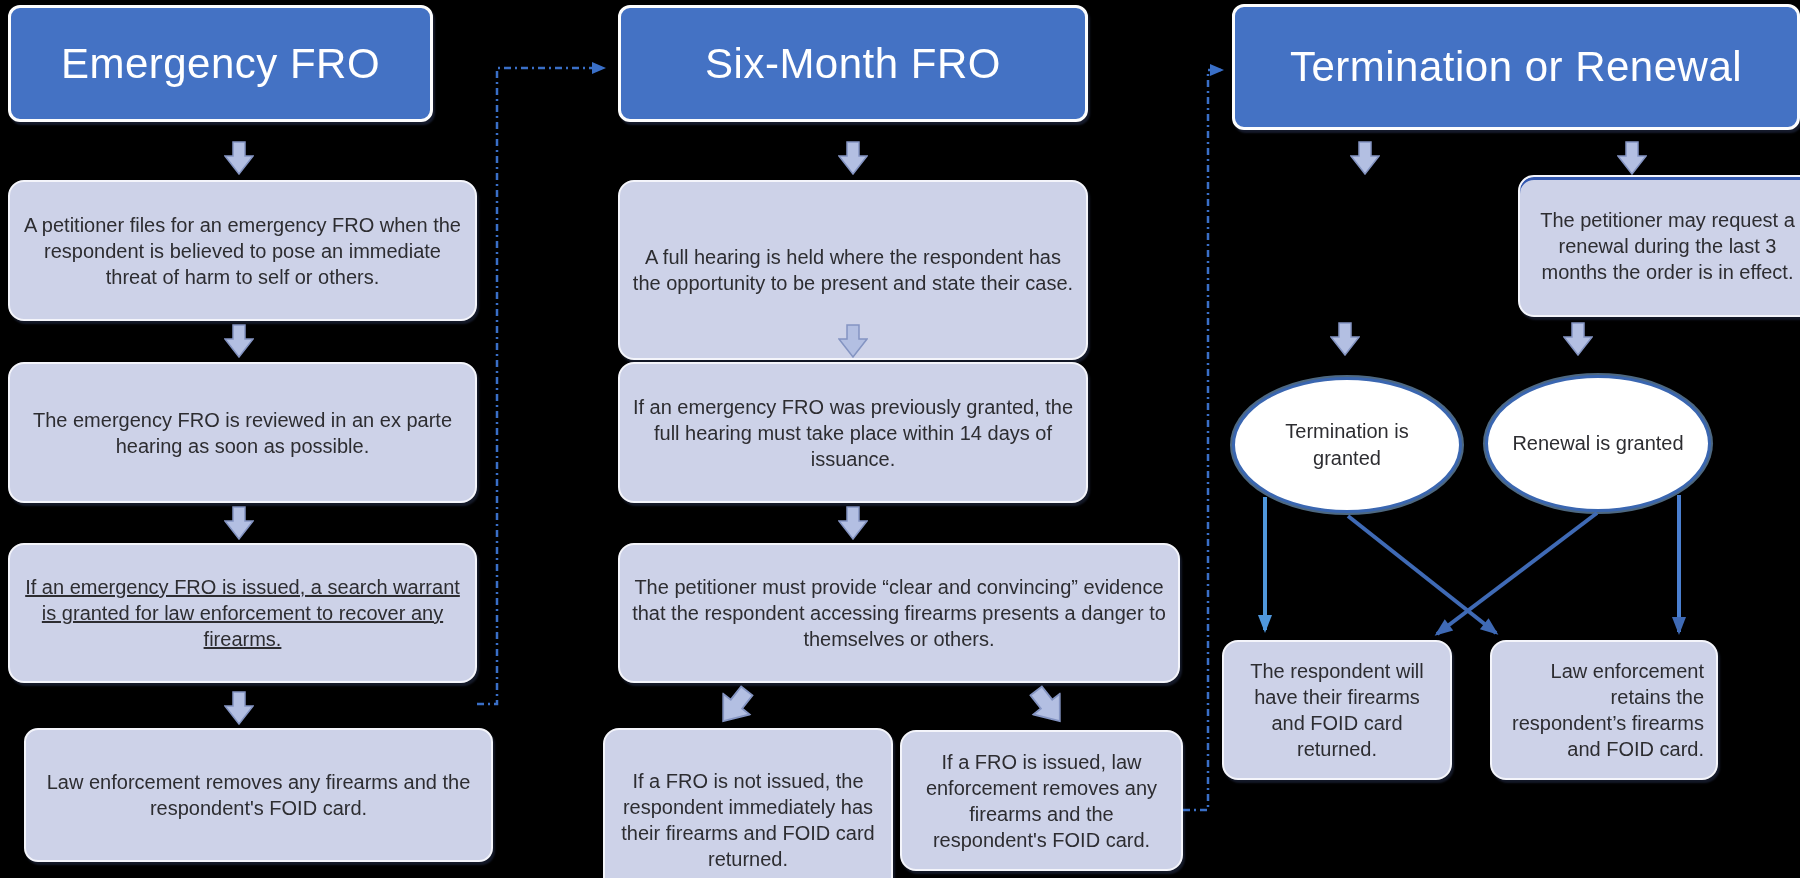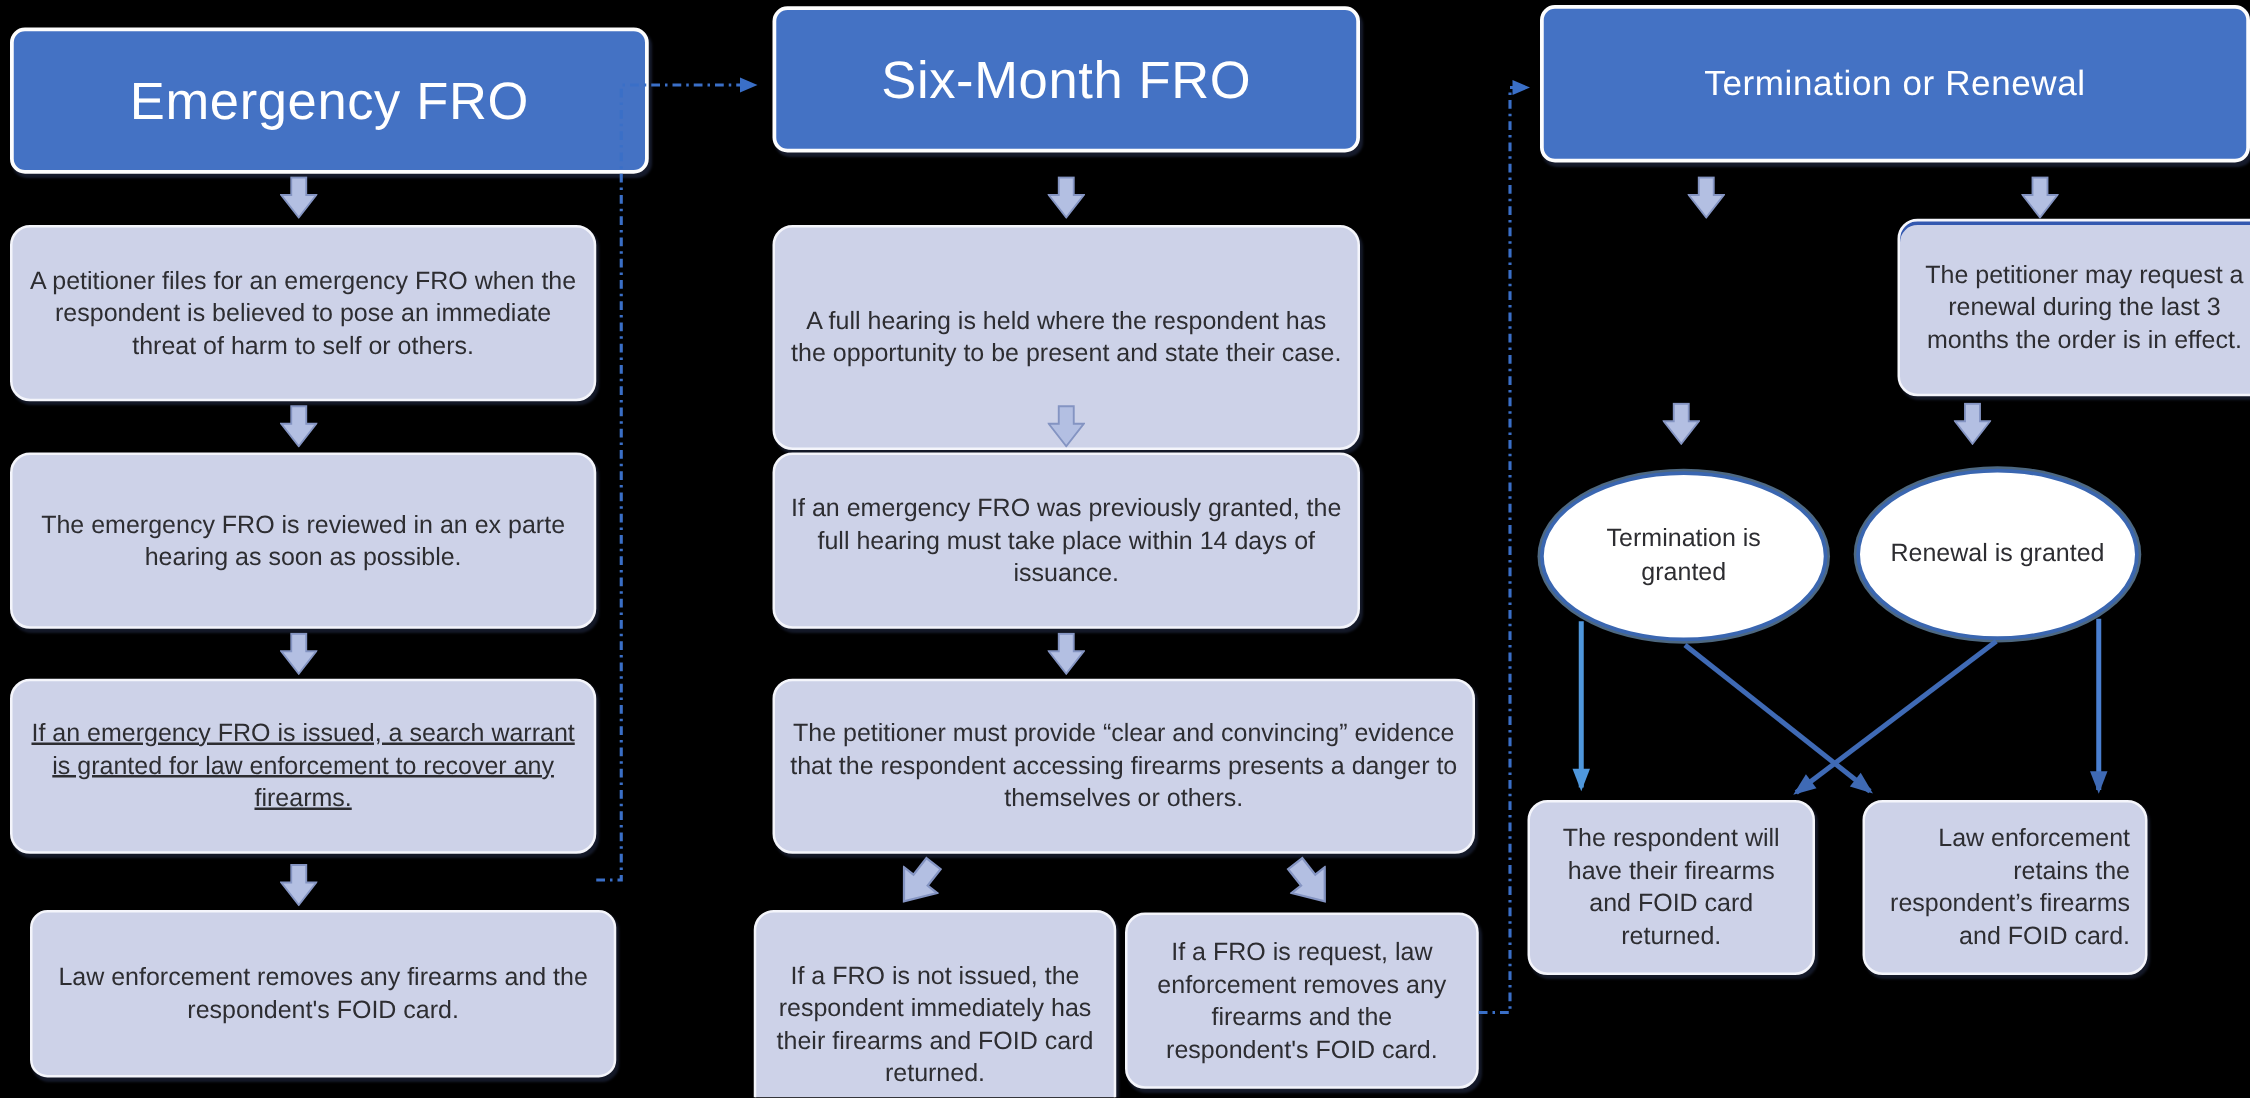--- a/index.html
+++ b/index.html
@@ -31,21 +31,21 @@
   .block-arrow{position:absolute;width:30px;height:34px;}
   .block-arrow svg{display:block;width:100%;height:100%;}
   .slant{width:36px;height:42px;}
   .overlay{position:absolute;left:0;top:0;width:1800px;height:878px;pointer-events:none;}
 </style>
 </head>
 <body>
 
 <div class="canvas">
 
-  <div class="hdr" style="left:8px;top:5px;width:511px;height:117px;margin-top:17px;">Emergency FRO</div>
+  <div class="hdr" style="left:8px;top:5px;width:425px;height:117px;">Emergency FRO</div>
 
   <div class="box" style="left:8px;top:180px;width:469px;height:141px;">A petitioner files for an emergency FRO when the respondent is believed to pose an immediate threat of harm to self or others.</div>
 
   <div class="box" style="left:8px;top:362px;width:469px;height:141px;">The emergency FRO is reviewed in an ex parte hearing as soon as possible.</div>
 
   <div class="box" style="left:8px;top:543px;width:469px;height:140px;text-decoration:underline;">If an emergency FRO is issued, a search warrant is granted for law enforcement to recover any firearms.</div>
 
   <div class="box" style="left:24px;top:728px;width:469px;height:134px;border-radius:14px;">Law enforcement removes any firearms and the respondent's FOID card.</div>
 
   <div class="block-arrow" style="left:224px;top:141px;">
@@ -72,21 +72,21 @@
   <div class="hdr" style="left:618px;top:5px;width:470px;height:117px;">Six-Month FRO</div>
 
   <div class="box" style="left:618px;top:180px;width:470px;height:180px;">A full hearing is held where the respondent has the opportunity to be present and state their case.</div>
 
   <div class="box" style="left:618px;top:362px;width:470px;height:141px;">If an emergency FRO was previously granted, the full hearing must take place within 14 days of issuance.</div>
 
   <div class="box" style="left:618px;top:543px;width:562px;height:140px;text-align:center;">The petitioner must provide “clear and convincing” evidence that the respondent accessing firearms presents a danger to themselves or others.</div>
 
   <div class="box" style="left:603px;top:728px;width:290px;height:183px;">If a FRO is not issued, the respondent immediately has their firearms and FOID card returned.</div>
 
-  <div class="box" style="left:900px;top:730px;width:283px;height:141px;">If a FRO is request, law enforcement removes any firearms and the respondent's FOID card.</div>
+  <div class="box" style="left:900px;top:730px;width:283px;height:141px;">If a FRO is issued, law enforcement removes any firearms and the respondent's FOID card.</div>
 
   <div class="block-arrow" style="left:838px;top:141px;">
     <svg viewBox="0 0 30 34">
         <polygon points="9,1 21,1 21,15 29,15 15,33 1,15 9,15" fill="#b3bfe2" stroke="#8494c2" stroke-width="1.5"></polygon>
       </svg>
   </div>
   <div class="block-arrow" style="left:838px;top:324px;">
     <svg viewBox="0 0 30 34">
         <polygon points="9,1 21,1 21,15 29,15 15,33 1,15 9,15" fill="#b3bfe2" stroke="#8494c2" stroke-width="1.5"></polygon>
       </svg>
@@ -101,21 +101,21 @@
     <svg viewBox="0 0 30 34">
         <polygon points="9,1 21,1 21,15 29,15 15,33 1,15 9,15" fill="#b3bfe2" stroke="#8494c2" stroke-width="1.5"></polygon>
       </svg>
   </div>
   <div class="block-arrow slant" style="left:1030px;top:685px;transform:rotate(-38deg);">
     <svg viewBox="0 0 30 34">
         <polygon points="9,1 21,1 21,15 29,15 15,33 1,15 9,15" fill="#b3bfe2" stroke="#8494c2" stroke-width="1.5"></polygon>
       </svg>
   </div>
 
-  <div class="hdr" style="left:1232px;top:4px;width:568px;height:126px;font-size:28px;">Termination or Renewal</div>
+  <div class="hdr" style="left:1232px;top:4px;width:568px;height:126px;font-size:42px;">Termination or Renewal</div>
 
 
   <div class="box top-edge" style="left:1518px;top:175px;width:299px;height:142px;">The petitioner may request a renewal during the last 3 months the order is in effect.</div>
 
   <div class="ellipse" style="left:1232px;top:377px;width:230px;height:136px;">Termination is granted</div>
 
   <div class="ellipse" style="left:1485px;top:375px;width:226px;height:137px;">Renewal is granted</div>
 
   <div class="box" style="left:1222px;top:640px;width:230px;height:140px;">The respondent will have their firearms and FOID card returned.</div>
 

